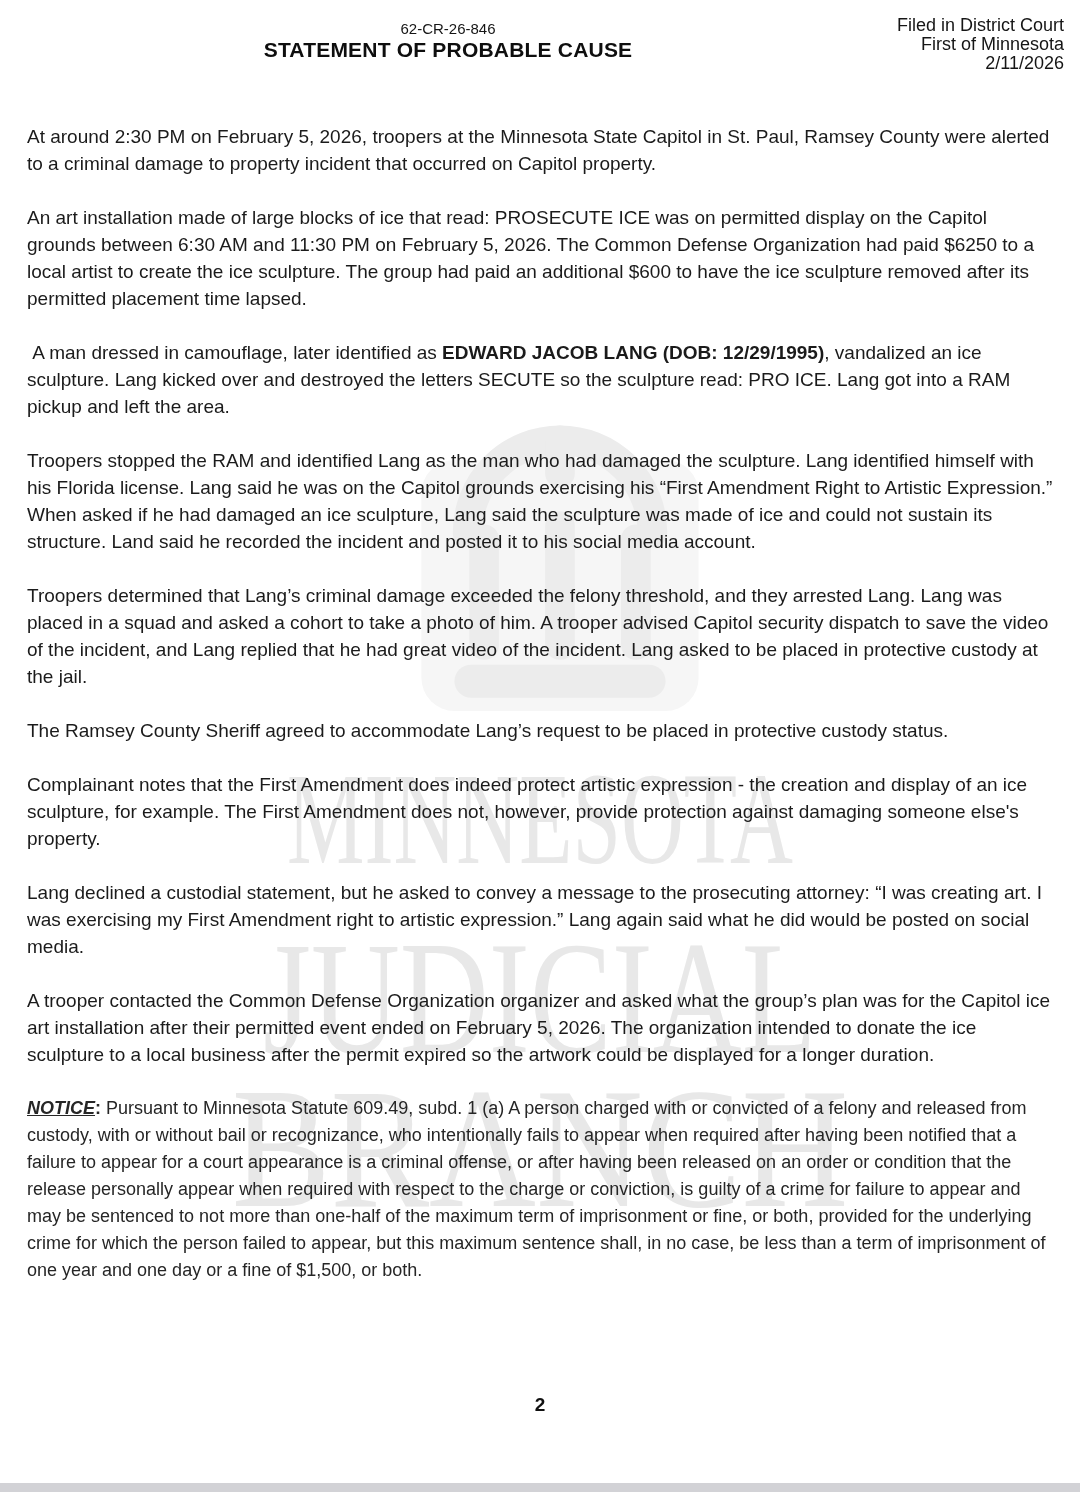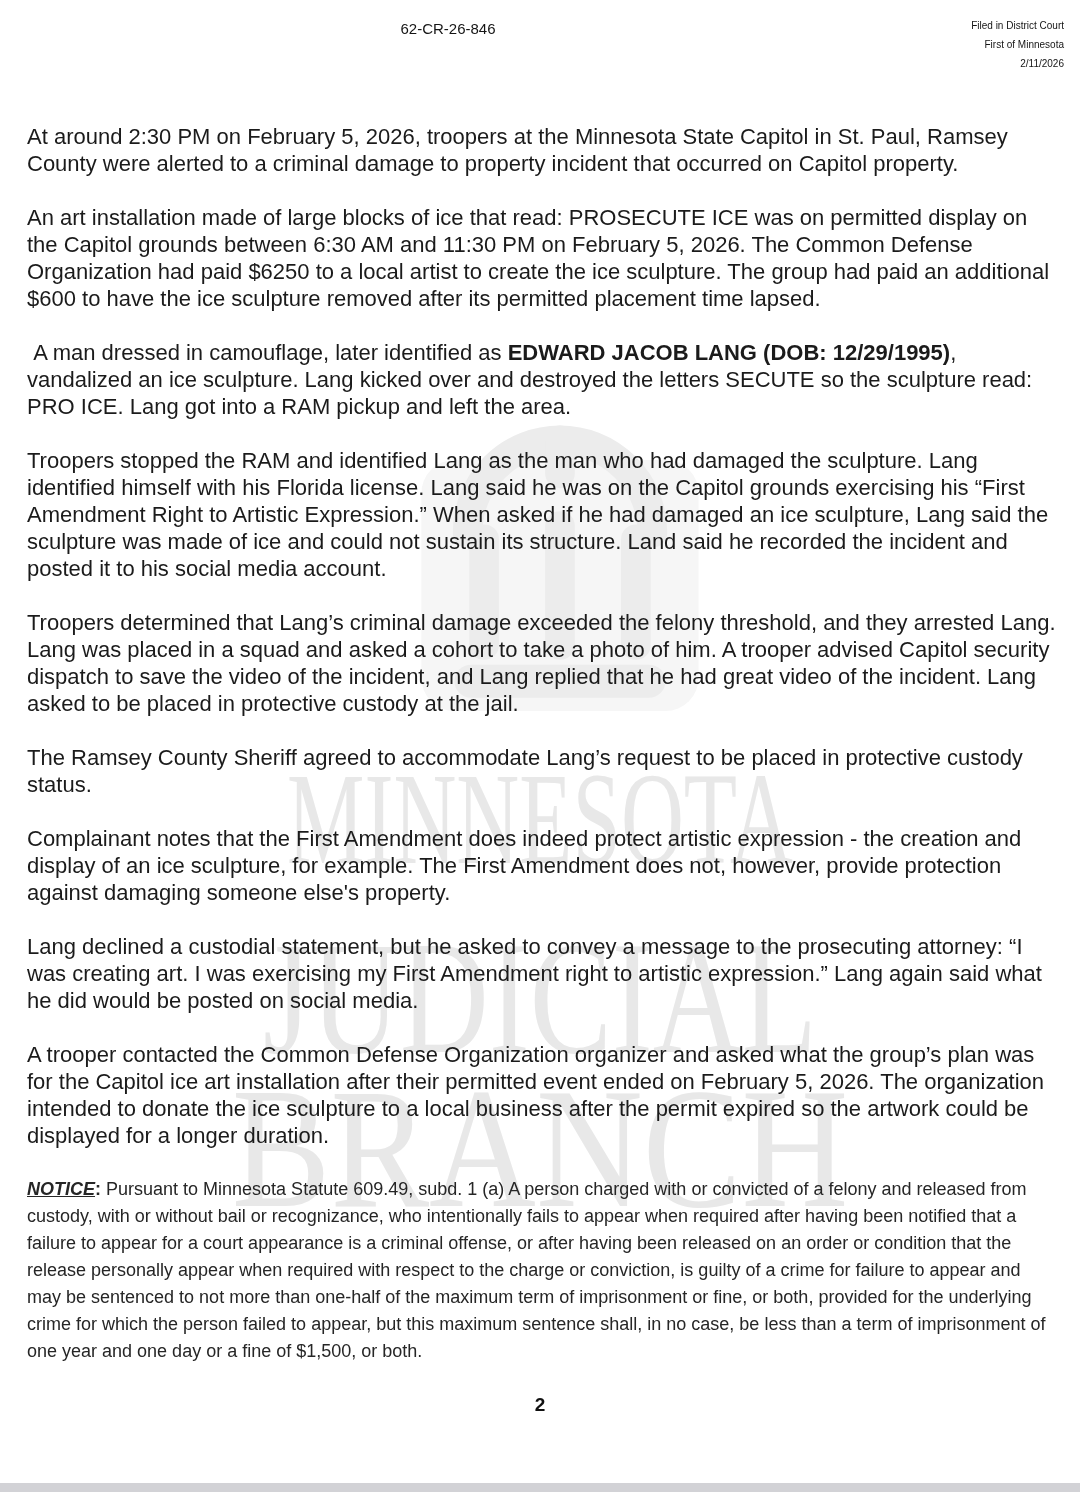--- a/index.html
+++ b/index.html
@@ -13,41 +13,41 @@
   }
   
   .header-center{
     position:absolute;top:20px;left:0;width:896px;
     text-align:center;
   }
   .case-number{font-size:15px;line-height:18px;color:#151515;}
   .doc-title{font-size:21px;line-height:24px;font-weight:bold;color:#0e0e0e;letter-spacing:.2px;}
   .filed-block{
     position:absolute;top:16px;right:16px;
-    text-align:right;font-size:10px;line-height:19px;color:#151515;
+    text-align:right;font-size:18px;line-height:19px;color:#151515;
   }
   
   .watermark{position:absolute;inset:0;pointer-events:none;z-index:0;}
   .wm-word{
     position:absolute;left:540px;
     font-family:"Liberation Serif", serif;
     color:#e8e8e8;white-space:nowrap;
     transform-origin:center top;
   }
   .wm-word.w0{top:742px;font-size:132px;transform:translateX(-50%) scaleX(.66);}
   .wm-word.w1{top:905px;font-size:162px;transform:translateX(-50%) scaleX(.76);}
   .wm-word.w2{top:1050px;font-size:172px;transform:translateX(-50%) scaleX(.86);}
   .wm-logo{position:absolute;left:395px;top:380px;width:330px;height:345px;}
   
   .doc-body{
     position:absolute;top:123px;left:27px;width:1029px;z-index:1;
   }
   .doc-body p{
     margin:0 0 27px 0;
-    font-size:22px;line-height:27px;color:#1b1b1b;
+    font-size:19px;line-height:27px;color:#1b1b1b;
     white-space:pre-wrap;
   }
   .doc-body p.notice{
     font-size:18px;line-height:27px;color:#262626;
   }
   .run-b{font-weight:bold;}
   .run-i{font-style:italic;}
   .run-u{text-decoration:underline;}
   
   .page-footer{
@@ -76,20 +76,21 @@
     </svg>
     <div id="wm-words">
         <div class="wm-word w0" style="color: rgb(232, 232, 232);">MINNESOTA</div>
         <div class="wm-word w1" style="color: rgb(232, 232, 232);">JUDICIAL</div>
         <div class="wm-word w2" style="color: rgb(232, 232, 232);">BRANCH</div>
       </div>
   </div>
 
   <div class="header-center">
     <div class="case-number">62-CR-26-846</div>
+    <div class="doc-title">STATEMENT OF PROBABLE CAUSE</div>
   </div>
 
   <div class="filed-block">
     <div>Filed in District Court</div>
     <div>First of Minnesota</div>
     <div>2/11/2026</div>
   </div>
 
   <div class="doc-body" id="doc-body">
       <p class="body"><span class="">At around 2:30 PM on February 5, 2026, troopers at the Minnesota State Capitol in St. Paul, Ramsey County were alerted to a criminal damage to property incident that occurred on Capitol property.</span></p>

